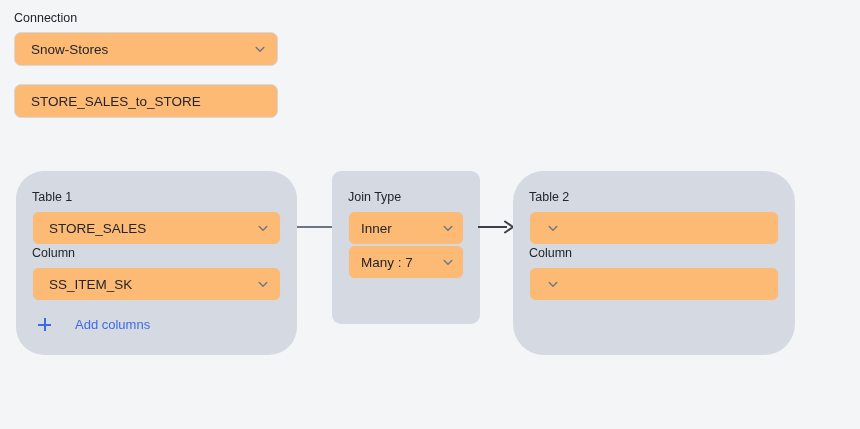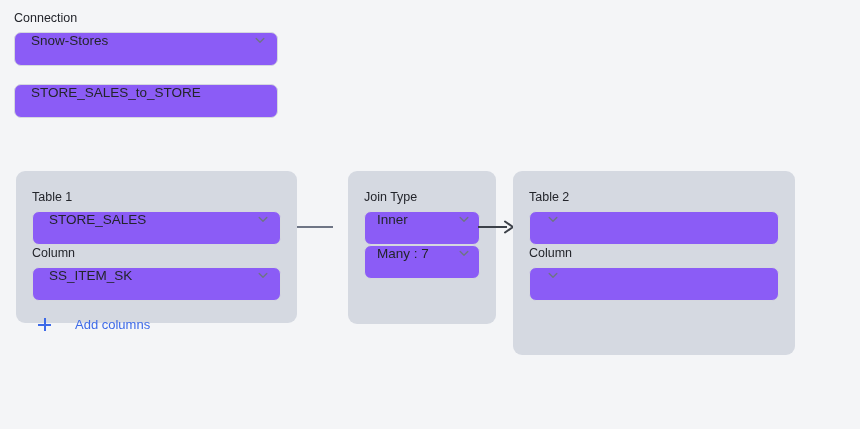--- a/index.html
+++ b/index.html
@@ -26,24 +26,25 @@
   .field-label {
     font-size: 12.5px;
     line-height: 16px;
     color: #23252b;
     margin-bottom: 6px;
   }
   .control {
     box-sizing: border-box;
     width: 264px;
     height: 34px;
-    background: #8b5cf6;
+    background: #fdba74;
     border: 1px solid #d5d8de;
     border-radius: 7px;
     display: flex;
+    align-items: center;
     padding: 0 10px 0 16px;
     font-size: 13.5px;
     color: #23252b;
   }
   .control .value {
     flex: 1 1 auto;
     white-space: nowrap;
     overflow: hidden;
     text-overflow: ellipsis;
   }
@@ -65,23 +66,23 @@
     width: 860px;
     height: 190px;
   }
   .card {
     position: absolute;
     background: #d5d9e1;
     border-radius: 9px;
     box-sizing: border-box;
     padding: 18px 16px 16px 16px;
   }
-  #card-table1 { left: 16px;  top: 0;   width: 281px; height: 152px; }
-  #card-join   { left: 348px; top: 0;   width: 148px; height: 153px; }
-  #card-table2 { left: 513px; top: 0;   width: 282px; height: 184px; }
+  #card-table1 { left: 16px;  top: 0;   width: 281px; height: 184px; border-radius: 28px; }
+  #card-join   { left: 332px; top: 0;   width: 148px; height: 153px; }
+  #card-table2 { left: 513px; top: 0;   width: 282px; height: 184px; border-radius: 31px; }
 
   .card .field-label { margin-bottom: 6px; }
   .card .control {
     width: 100%;
   }
   #card-join .control { width: 116px; padding: 0 8px 0 12px; }
   .card .group + .group { }
 
   .add-columns {
     margin-top: 16px;

